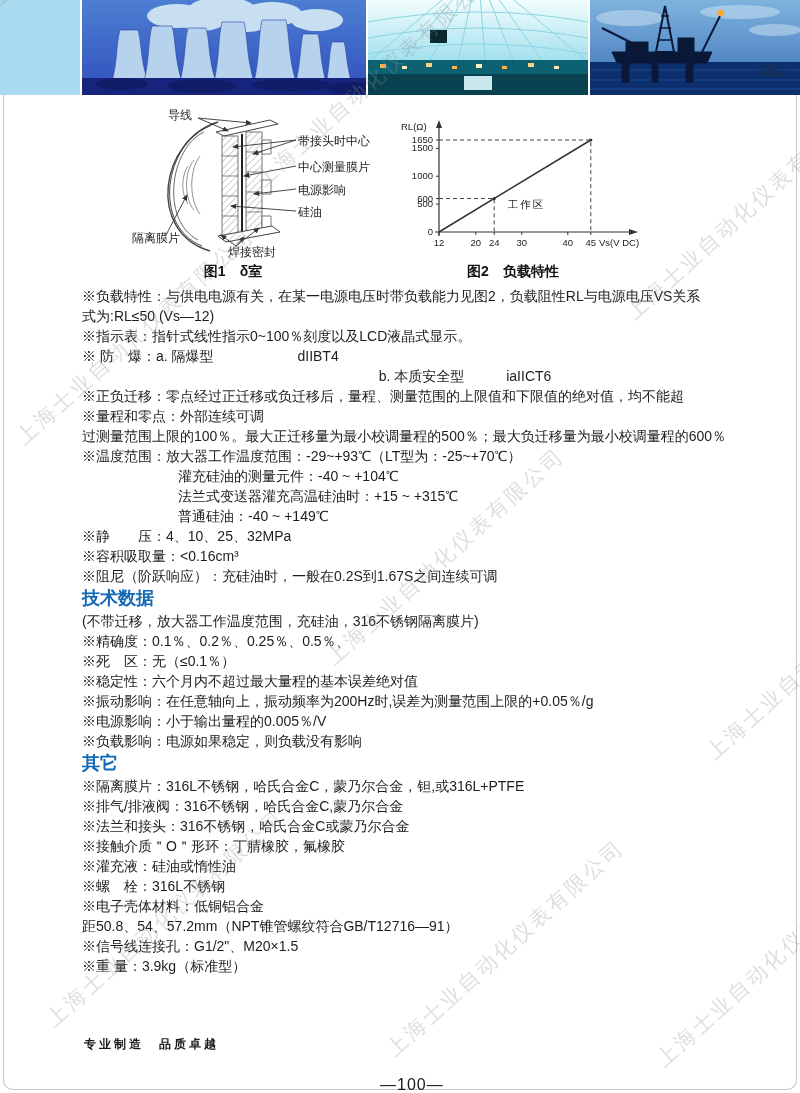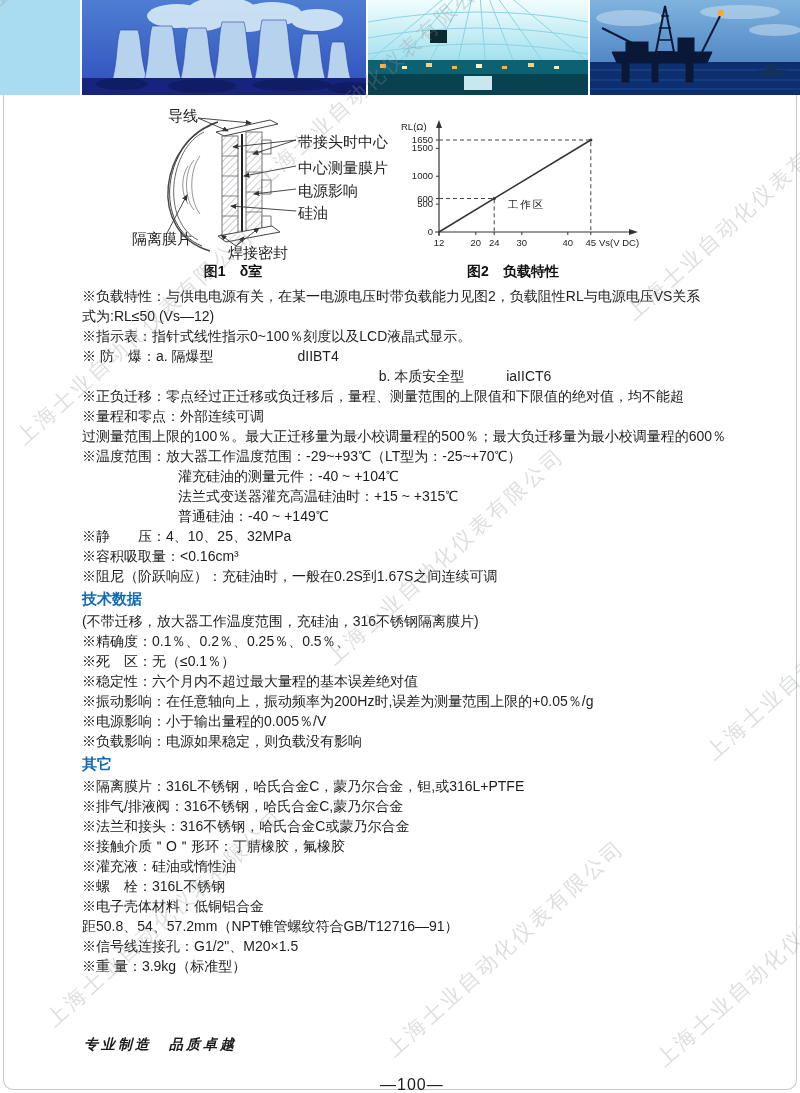--- a/index.html
+++ b/index.html
@@ -10,36 +10,36 @@
   
   .band-left{position:absolute;left:0;top:0;width:80px;height:95px;background:#a9dcf0;z-index:1;}
   .photo{position:absolute;top:0;height:95px;z-index:1;}
   .photo svg{display:block;}
   .p1{left:82px;width:284px;}
   .p2{left:368px;width:220px;}
   .p3{left:590px;width:210px;}
   
   .fig1{position:absolute;left:132px;top:110px;width:258px;height:152px;z-index:2;}
   .fig2{position:absolute;left:393px;top:114px;width:265px;height:150px;z-index:2;}
-  .flbl{position:absolute;font-size:15px;color:#222;white-space:nowrap;}
+  .flbl{position:absolute;font-size:12px;color:#222;white-space:nowrap;}
   .figcap{position:absolute;top:263px;width:170px;text-align:center;font-size:14px;
         font-weight:700;color:#111;z-index:2;white-space:pre;}
   
   .content{position:absolute;left:82px;top:286px;width:700px;z-index:2;}
   .tl{white-space:pre;font-size:14px;line-height:20px;color:#1d1d1d;}
   .tl.i1{padding-left:96px;}
   .tl.i2{padding-left:66px;text-align:center;}
-  .tl.hdr{color:#1268b5;font-weight:700;font-size:15px;line-height:25px;}
+  .tl.hdr{color:#1268b5;font-weight:700;font-size:18px;line-height:25px;}
   
   .wm{position:absolute;font-size:21px;letter-spacing:3px;color:rgba(140,145,150,0.30);
         transform:rotate(-42deg);transform-origin:left top;white-space:nowrap;
         z-index:3;pointer-events:none;}
   
-  .footer-slogan{position:absolute;left:84px;top:1036px;font-weight:700;font-style:italic;
-        font-size:14px;letter-spacing:3px;color:#1a1a1a;z-index:2;white-space:pre;}
+  .footer-slogan{position:absolute;left:84px;top:1036px;font-weight:700;
+        font-size:12px;letter-spacing:3px;color:#1a1a1a;z-index:2;white-space:pre;}
   .page-num{position:absolute;left:380px;top:1038px;font-size:16px;letter-spacing:1px;
         color:#1a1a1a;z-index:2;margin-top:38px;}
   text{font-family:"Liberation Sans",sans-serif;}
 </style>
 </head>
 <body>
 
 <div class="page">
   <div class="page-border"></div>
 

